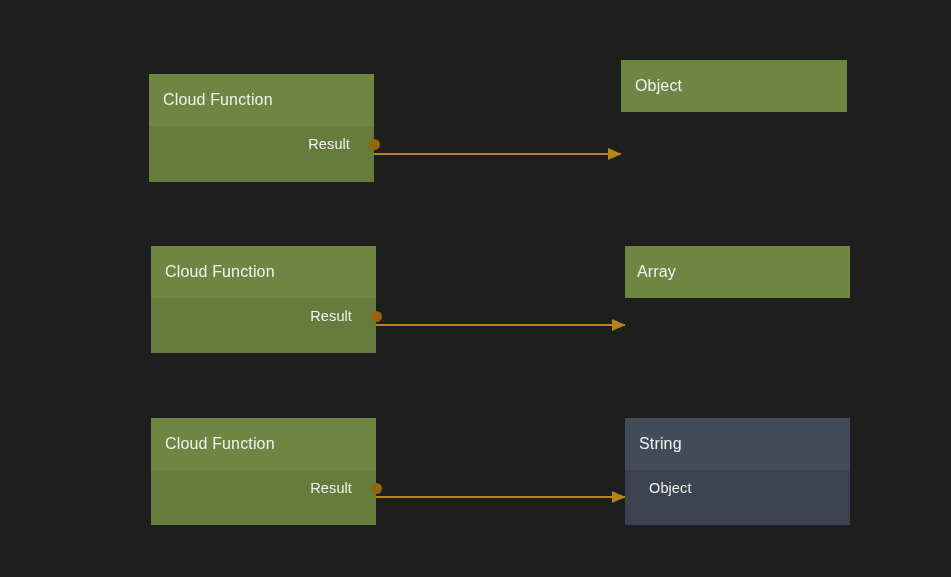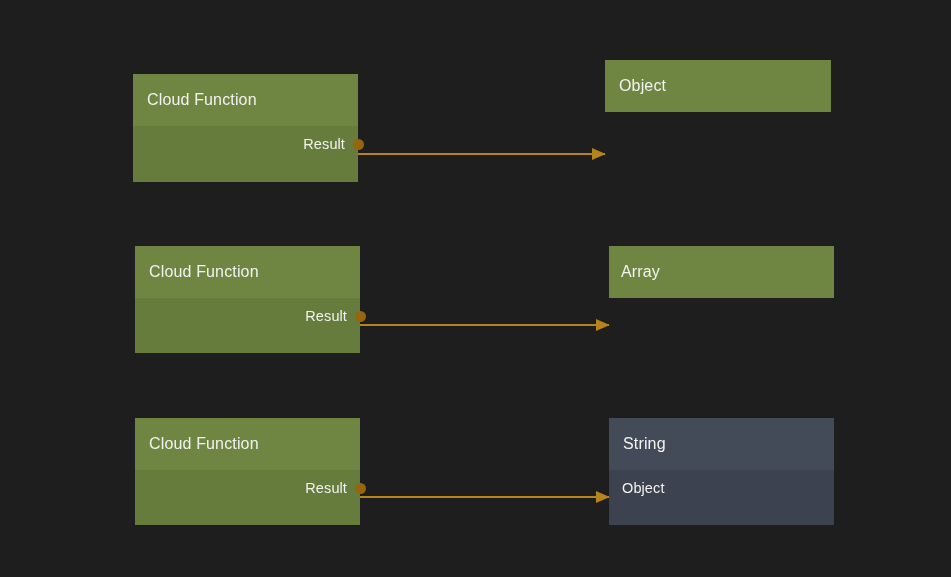--- a/index.html
+++ b/index.html
@@ -12,20 +12,21 @@
     height: 577px;
     background: #1e1e1e;
     font-family: "Liberation Sans", "DejaVu Sans", sans-serif;
     overflow: hidden;
   }
   #canvas {
     position: relative;
     width: 869px;
     height: 577px;
     background: #1e1e1e;
+    margin-left: 16px;
   }
   .edge-layer {
     position: absolute;
     left: 0;
     top: 0;
     width: 951px;
     height: 577px;
     pointer-events: none;
   }
   .node {
@@ -49,21 +50,21 @@
     box-sizing: border-box;
     flex: 1 1 auto;
     display: flex;
     flex-direction: column;
   }
   .port-row {
     display: flex;
     align-items: center;
     box-sizing: border-box;
     height: 36px;
-    padding: 0 13px;
+    padding: 0 24px;
     font-size: 14.5px;
     color: #f2f2f0;
     letter-spacing: 0.1px;
   }
   .port-row.out {
     justify-content: flex-end;
   }
   .port-row.in {
     justify-content: flex-start;
   }

